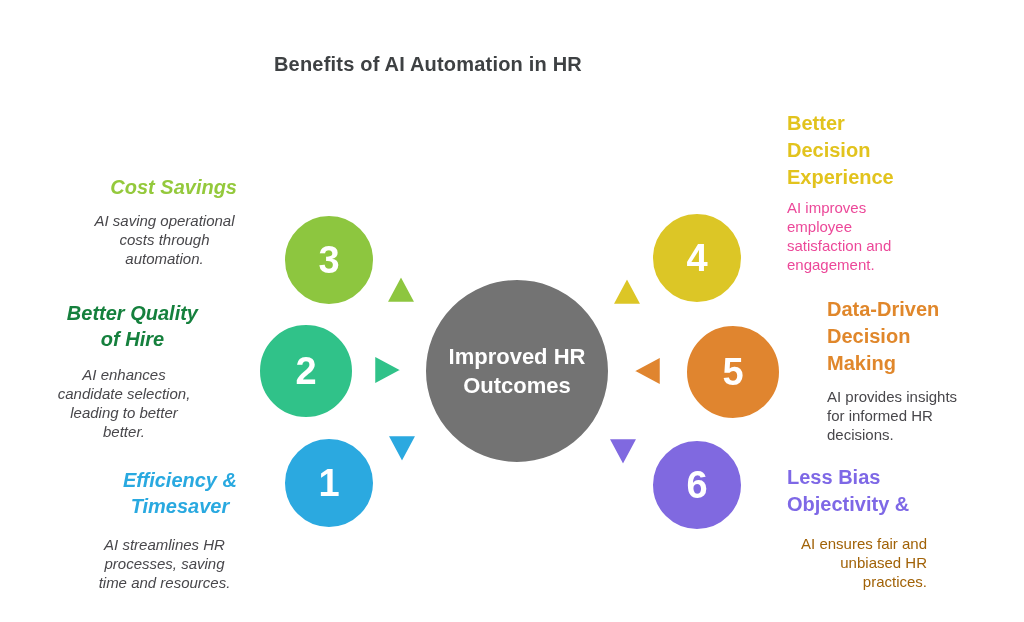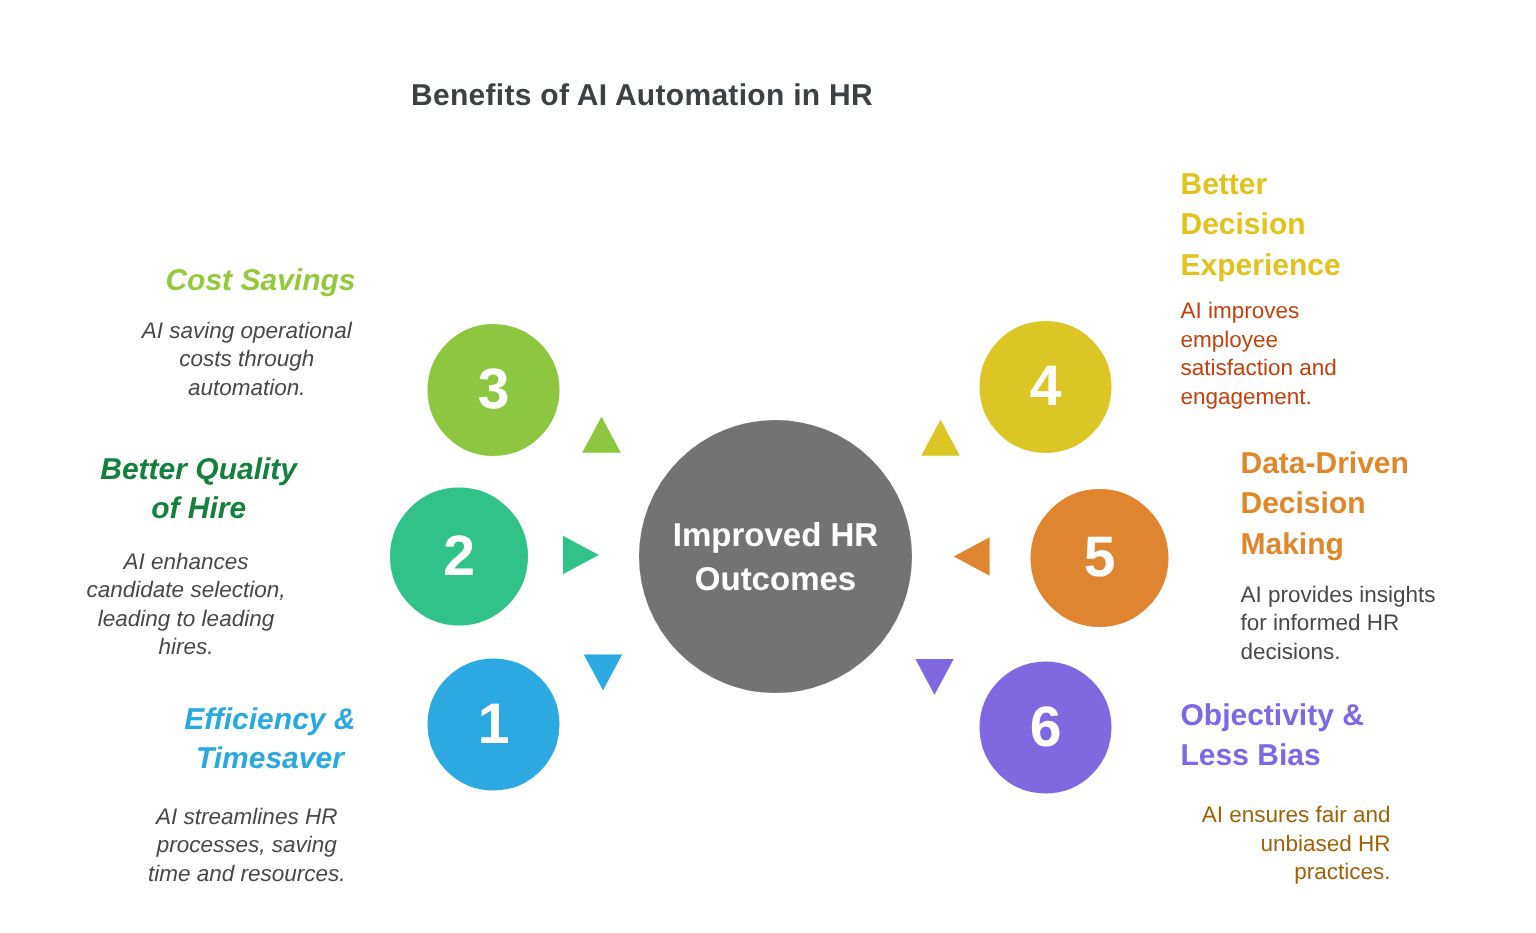--- a/index.html
+++ b/index.html
@@ -38,45 +38,45 @@
 
   <div class="heading ra hl" style="right: 787px; top: 174px; color: rgb(148, 201, 60);">
     <div>Cost Savings</div>
   </div>
   <div class="desc ra" style="right: 787px; top: 211px; width: 145px; color: rgb(72, 71, 75);">AI saving operational costs through automation.</div>
 
   <div class="heading ra hl" style="right: 826px; top: 300px; color: #15803d; margin-left: 20px;">
     <div>Better Quality</div>
     <div>of Hire</div>
   </div>
-  <div class="desc ra" style="right: 826px; top: 365px; width: 148px; color: rgb(72, 71, 75);">AI enhances candidate selection, leading to leading hires.</div>
+  <div class="desc ra" style="right: 826px; top: 365px; width: 148px; color: rgb(72, 71, 75);">AI enhances candidate selection, leading to better better.</div>
 
   <div class="heading ra hl" style="right: 787px; top: 467px; color: rgb(41, 169, 224);">
     <div>Efficiency &amp;</div>
     <div>Timesaver</div>
   </div>
   <div class="desc ra" style="right: 787px; top: 535px; width: 145px; color: rgb(72, 71, 75);">AI streamlines HR processes, saving time and resources.</div>
 
   <div class="heading la hr" style="left: 787px; top: 110px; color: rgb(226, 195, 29);">
     <div>Better</div>
     <div>Decision</div>
     <div>Experience</div>
   </div>
-  <div class="desc la" style="left: 787px; top: 198px; width: 118px; color: #c2410c;">AI improves employee satisfaction and engagement.</div>
+  <div class="desc la" style="left: 787px; top: 198px; width: 118px; color: #ec4899;">AI improves employee satisfaction and engagement.</div>
 
   <div class="heading la hr" style="left: 827px; top: 296px; color: rgb(224, 135, 43);">
     <div>Data-Driven</div>
     <div>Decision</div>
     <div>Making</div>
   </div>
   <div class="desc la" style="left: 827px; top: 387px; width: 145px; color: rgb(72, 71, 75);">AI provides insights for informed HR decisions.</div>
 
   <div class="heading la hr" style="left: 787px; top: 464px; color: rgb(126, 104, 230);">
+    <div>Less Bias</div>
     <div>Objectivity &amp;</div>
-    <div>Less Bias</div>
   </div>
   <div class="desc la" style="left: 787px; top: 534px; width: 140px; color: #a16207; text-align: right;">AI ensures fair and unbiased HR practices.</div>
 
   <div class="circle c-small" style="left: 282px; top: 213px; background-color: rgb(141, 198, 63);">
     <span class="num">3</span>
   </div>
   <div class="circle c-mid" style="left: 257px; top: 322px; background-color: rgb(48, 194, 137);">
     <span class="num">2</span>
   </div>
   <div class="circle c-small" style="left: 282px; top: 436px; background-color: rgb(43, 169, 224);">

